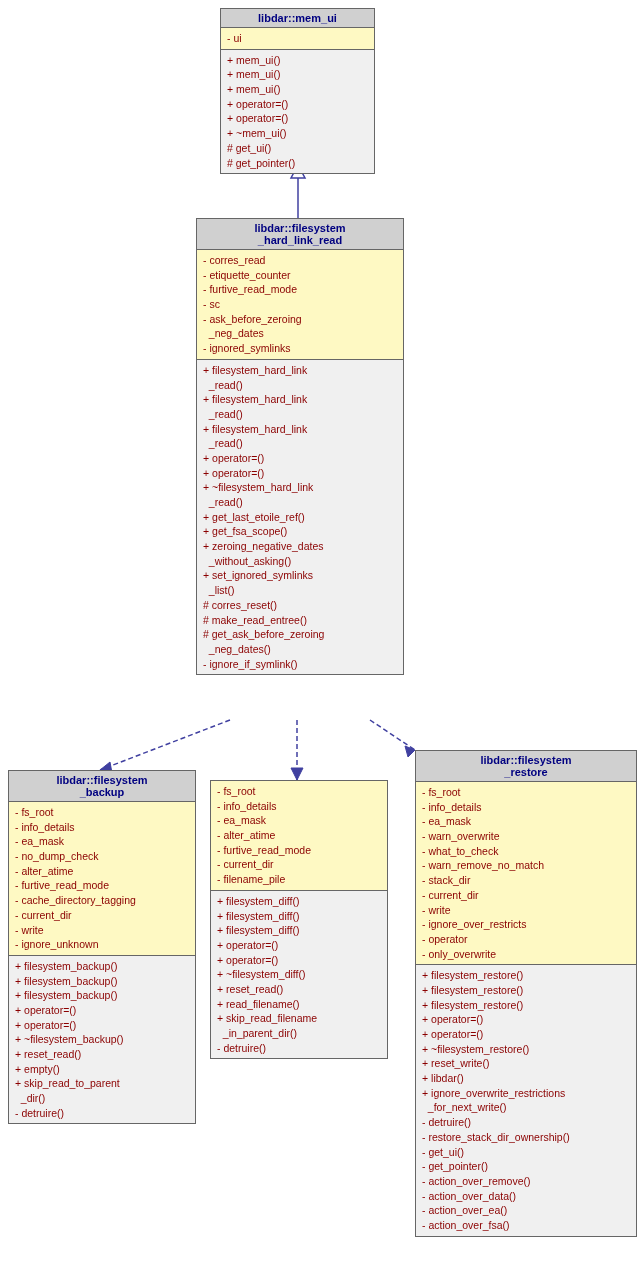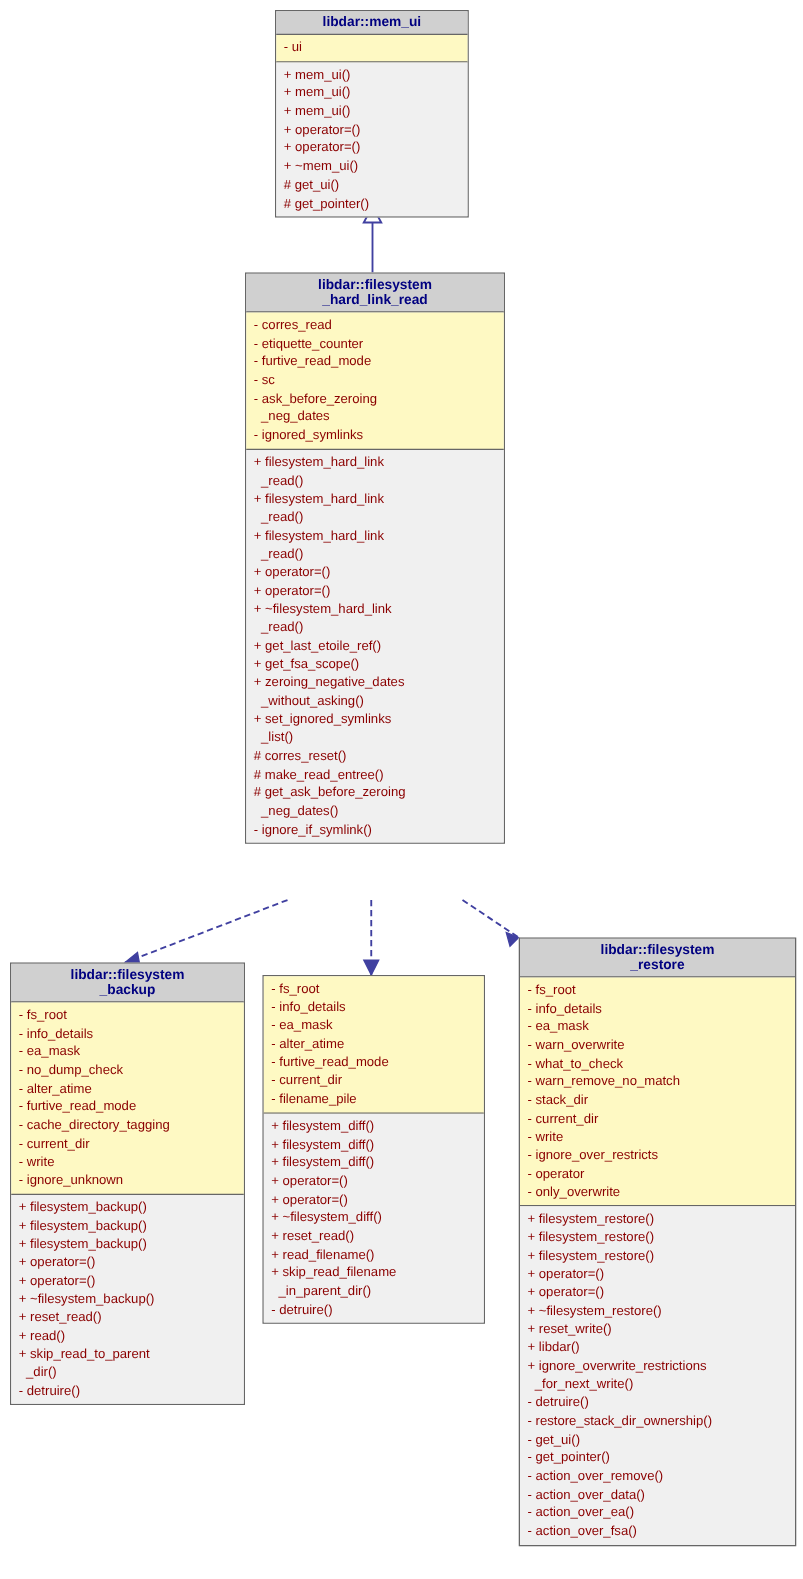--- a/index.html
+++ b/index.html
@@ -151,21 +151,21 @@
       <div>- ignore_unknown</div>
     </div>
     <div class="method-section">
       <div>+ filesystem_backup()</div>
       <div>+ filesystem_backup()</div>
       <div>+ filesystem_backup()</div>
       <div>+ operator=()</div>
       <div>+ operator=()</div>
       <div>+ ~filesystem_backup()</div>
       <div>+ reset_read()</div>
-      <div>+ read()</div>
+      <div>+ empty()</div>
       <div>+ skip_read_to_parent</div>
       <div>&nbsp;&nbsp;_dir()</div>
       <div>- detruire()</div>
     </div>
   </div>
 
   <div class="uml-box" style="left:210px; top:780px; width:178px;">
     <div class="attr-section">
       <div>- fs_root</div>
       <div>- info_details</div>

